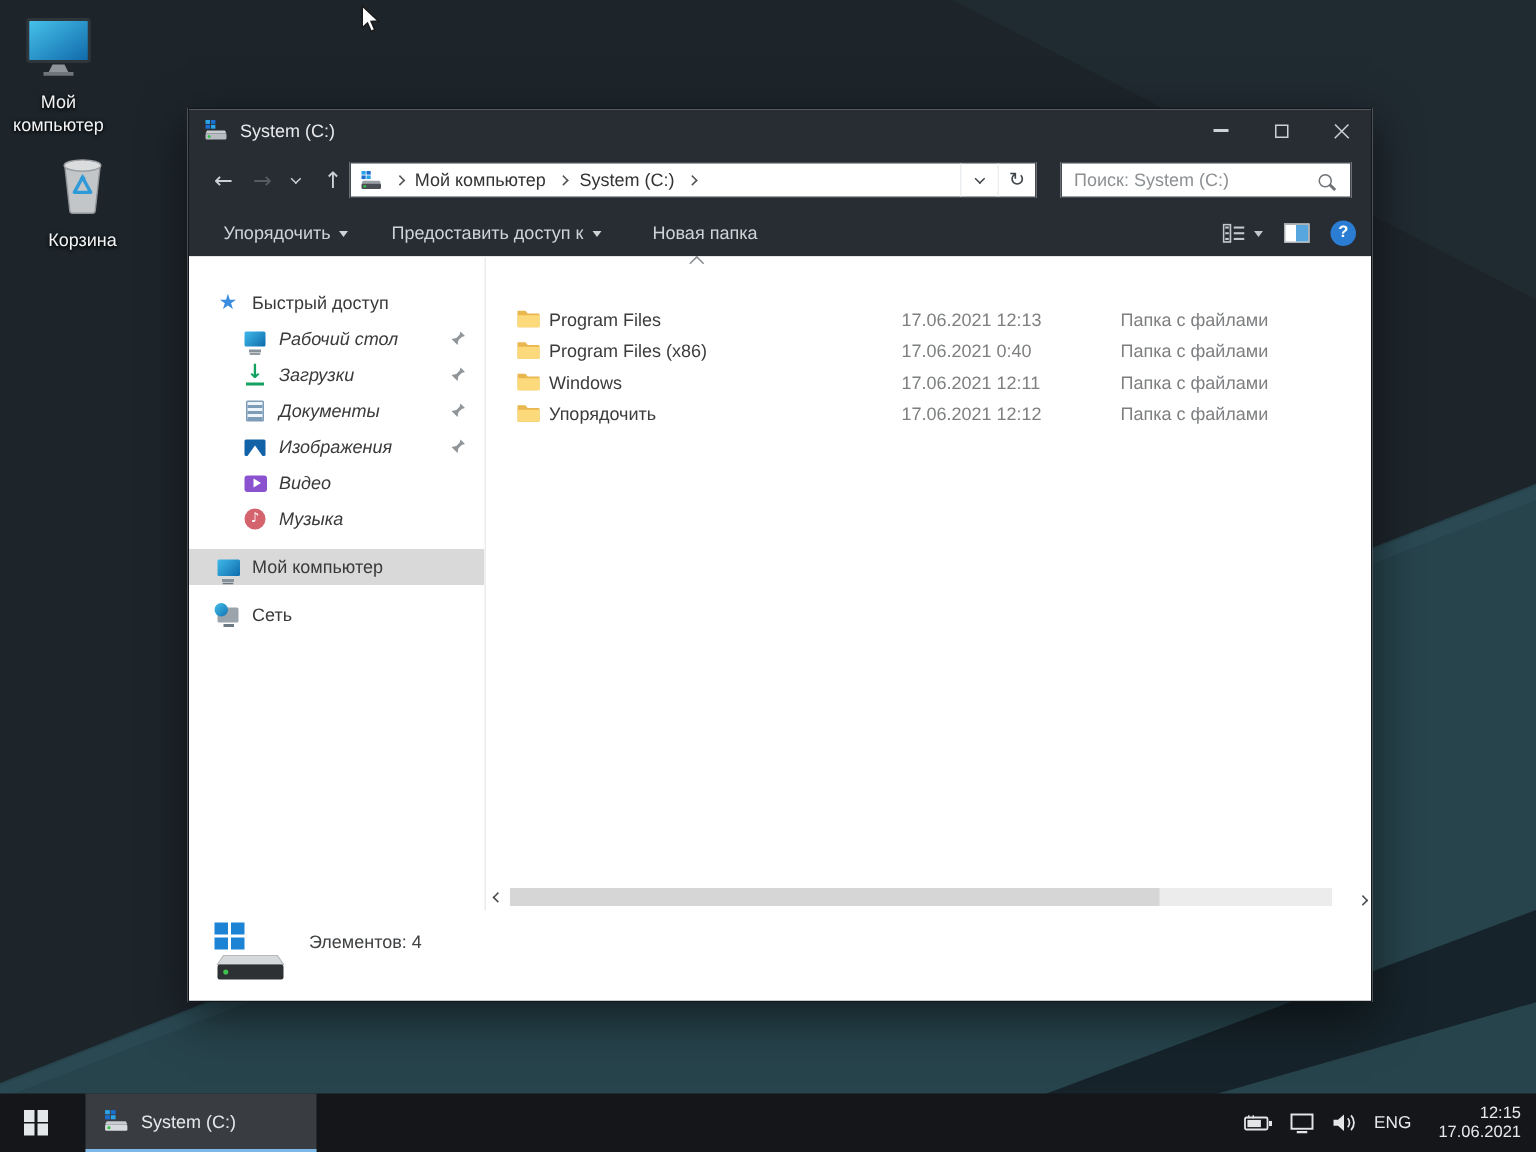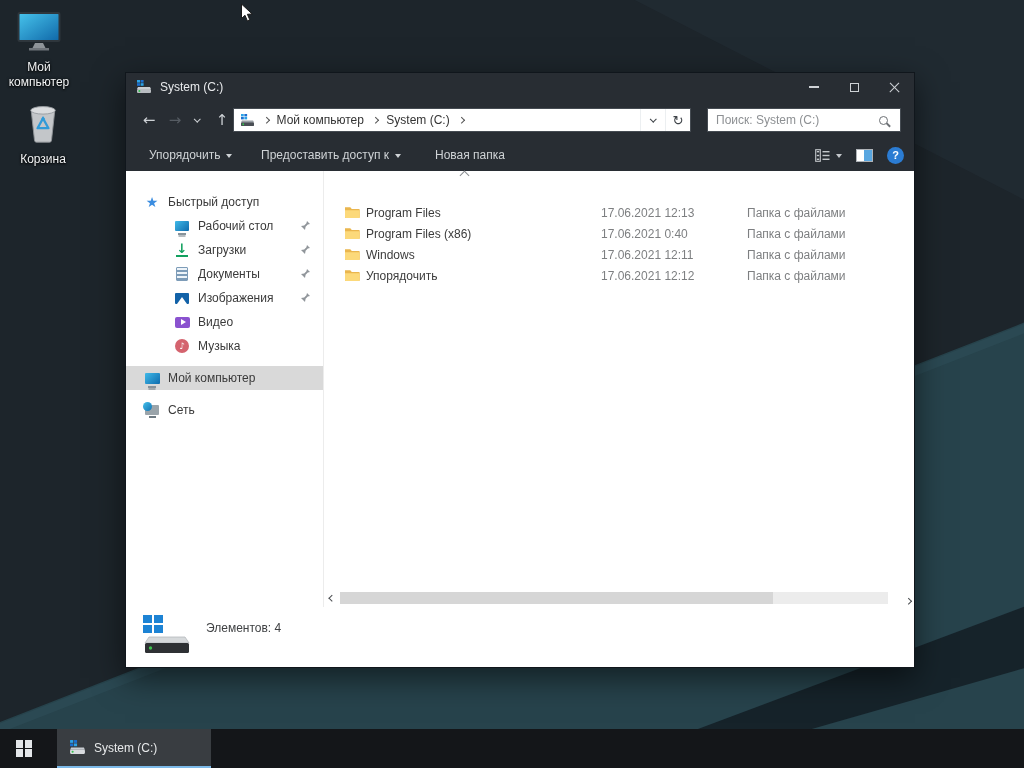--- a/index.html
+++ b/index.html
@@ -68,21 +68,21 @@
   .vlist { display:flex; align-items:center; color:#c3c7cb; }
   .help-btn { width:17px; height:17px; border-radius:50%; background:#2b7cd3; color:#fff; font-size:11px; font-weight:bold; display:flex; align-items:center; justify-content:center; }
   .pane-icon { width:17px; height:13px; border:1.4px solid #aeb3b8; background:#fff; position:relative; }
   .pane-icon::after { content:""; position:absolute; right:0; top:0; bottom:0; width:8px; background:#58a6e0; }
 
   
   .winbody { position:absolute; left:0; top:98px; right:0; bottom:60px; background:#fff; }
 
   .sidebar { position:absolute; left:0; top:0; bottom:0; width:197px; background:#fff; padding-top:19px; }
   .sb-item { height:24px; display:flex; align-items:center; font-size:12px; color:#3a3a3a; padding-left:18px; position:relative; }
-  .sb-item.child { padding-left:48px; }
+  .sb-item.child { padding-left:36px;font-style:italic; }
   .sb-item.sel { background:#d9d9d9; }
   .sb-item .lbl { margin-left:8px; white-space:nowrap; }
   .sb-item .pin { position:absolute; right:12px; top:6px; }
   .gap8 { margin-top:8px; }
   .ic { width:16px; height:16px; position:relative; flex:none; display:flex; align-items:center; justify-content:center; }
   .si-star { color:#3b8de0; font-size:14px; line-height:16px; }
   .mini-mon { width:14px; height:10px; border-radius:1px; background:linear-gradient(135deg,#3fb9e8,#0f6cae); position:relative; }
   .mini-mon::after { content:""; position:absolute; left:3px; bottom:-4px; width:8px; height:2px; background:#87939b; box-shadow:0 2px 0 -0.5px #6e7a82; }
   .si-down { color:#12a15f; font-size:13px; font-weight:bold; border-bottom:2px solid #12a15f; line-height:12px; padding:0 1px; }
   .si-doc { width:12px; height:14px; background:repeating-linear-gradient(#eef4f9 0 2px,#7d9cb8 2px 4px); border:1px solid #7d9cb8; border-radius:1px; }
@@ -147,21 +147,21 @@
     <rect x="2.5" y="1" width="41" height="28" rx="1.5" fill="url(#scr1)" stroke="#2e363c" stroke-width="2"></rect>
     <path d="M19 31 h8 l2.5 5 h-13 z" fill="#8e9499"></path>
     <rect x="13" y="36" width="20" height="2.5" fill="#6f757b"></rect>
   </svg>
   <div class="lbl">
     <div>Мой</div>
     <div>компьютер</div>
   </div>
 </div>
 
-<div class="dt-icon" style="left:4px; top:104px;">
+<div class="dt-icon" style="left:16px; top:104px;">
   <svg width="32" height="40" viewBox="0 0 34 42">
     <path d="M4.5 7 L8 38.5 a2 2 0 0 0 2 1.8 h14 a2 2 0 0 0 2 -1.8 L29.5 7" fill="#c3c6c9" stroke="#8f9397" stroke-width="1"></path>
     <ellipse cx="17" cy="6.5" rx="13" ry="4" fill="#dadcde" stroke="#9a9ea2" stroke-width="1"></ellipse>
     <path d="M17 15 L11.2 25.5 H22.8 Z" fill="none" stroke="#2f9ad8" stroke-width="2.4" stroke-linejoin="round"></path>
     <path d="M17 12.5 l2.4 3.4 -4.6 .4 z" fill="#2f9ad8"></path>
   </svg>
   <div class="lbl">
     <div>Корзина</div>
   </div>
 </div>
@@ -433,13 +433,35 @@
       <rect x="1" y="0" width="3" height="2.6" fill="#2ba3e8"></rect>
         <rect x="4.6" y="0" width="3" height="2.6" fill="#1b6fd0"></rect>
       <rect x="1" y="3.2" width="3" height="2.6" fill="#1b6fd0"></rect>
         <rect x="4.6" y="3.2" width="3" height="2.6" fill="#2ba3e8"></rect>
       <path d="M2 7 L14 7 L15 9 L1 9 Z" fill="#c9cdd2"></path>
       <rect x="1" y="9" width="14" height="4" rx="1" fill="#d8dbde"></rect>
       <circle cx="3.4" cy="11" r="1" fill="#35c04e"></circle>
     </svg>
     <span class="lbl">System (C:)</span>
   </div>
+  <div class="tray">
+    <svg width="20" height="12" viewBox="0 0 20 12">
+      <rect x="1" y="2" width="15" height="8" rx="1" fill="none" stroke="#e3e5e7" stroke-width="1.2"></rect>
+      <rect x="2.6" y="3.6" width="9" height="4.8" fill="#e3e5e7"></rect>
+      <rect x="17" y="4.3" width="2" height="3.4" fill="#e3e5e7"></rect>
+      <path d="M3.5 0.5 v2 M6.5 0.5 v2" stroke="#e3e5e7" stroke-width="1"></path>
+    </svg>
+    <svg width="17" height="14" viewBox="0 0 17 14">
+      <rect x="1" y="1" width="14" height="9.5" fill="none" stroke="#e3e5e7" stroke-width="1.3"></rect>
+      <rect x="4.5" y="12" width="7" height="1.5" fill="#e3e5e7"></rect>
+    </svg>
+    <svg width="17" height="13" viewBox="0 0 17 13">
+      <path d="M1 4.5 h3 L8 1 v11 L4 8.5 H1 Z" fill="#e3e5e7"></path>
+      <path d="M10.5 3.5 a4.5 4.5 0 0 1 0 6" stroke="#e3e5e7" fill="none" stroke-width="1.2"></path>
+      <path d="M12.7 1.6 a7.2 7.2 0 0 1 0 9.8" stroke="#e3e5e7" fill="none" stroke-width="1.2"></path>
+    </svg>
+    <span class="lang">ENG</span>
+    <div class="clock">
+      <div>12:15</div>
+      <div>17.06.2021</div>
+    </div>
+  </div>
 </div>
 
 </body></html>

